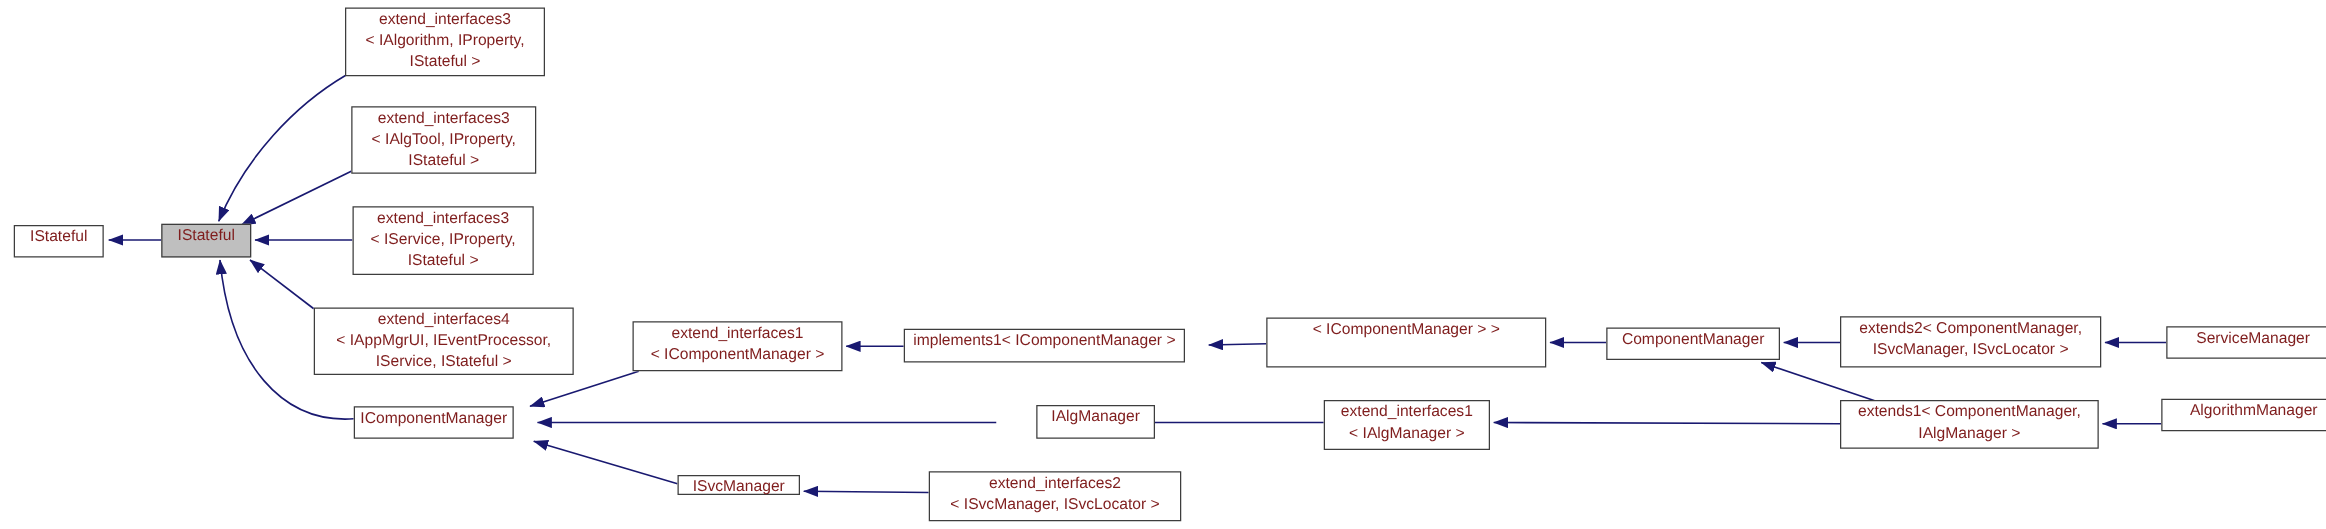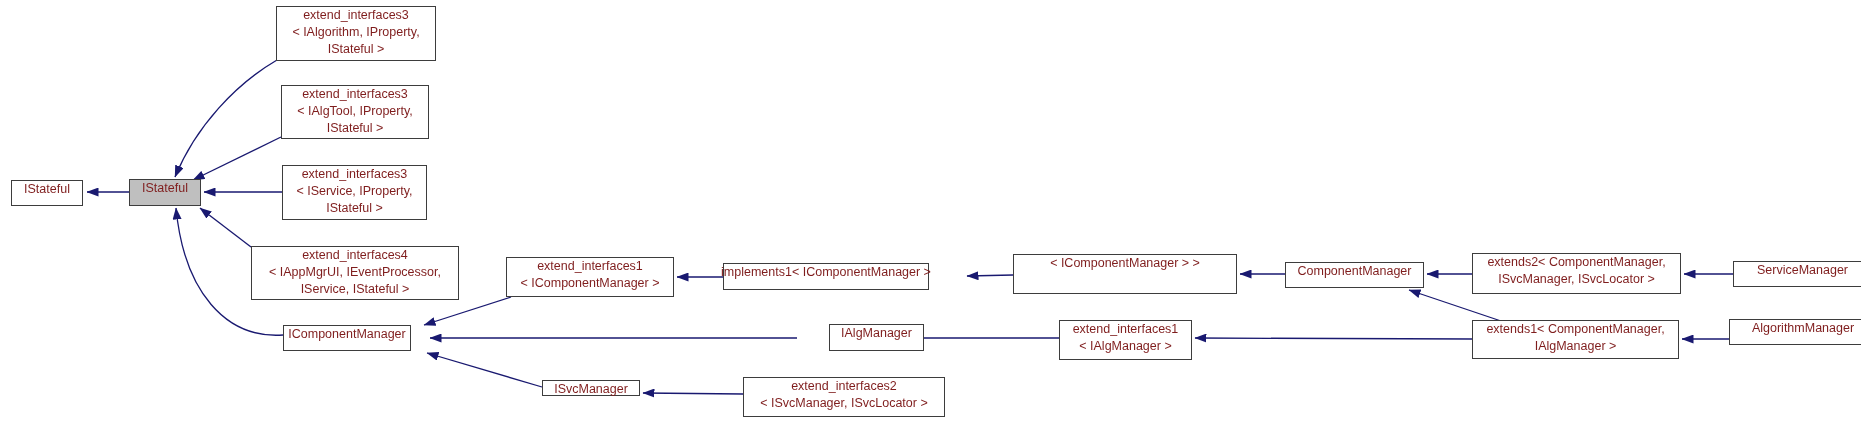--- a/index.html
+++ b/index.html
@@ -85,21 +85,21 @@
 
   <div class="node" style="left:283px;top:325px;width:128px;height:26px">
     <span>IComponentManager</span>
   </div>
 
   <div class="node" style="left:506px;top:257px;width:168px;height:40px">
     <span>extend_interfaces1</span>
     <span>&lt; IComponentManager &gt;</span>
   </div>
 
-  <div class="node" style="left:723px;top:263px;width:206px;height:27px">
+  <div class="node" style="left:723px;top:263px;width:225px;height:27px">
     <span>implements1&lt; IComponentManager &gt;</span>
   </div>
 
   <div class="node" style="left:1013px;top:254px;width:224px;height:40px">
     <span>&lt; IComponentManager &gt; &gt;</span>
   </div>
 
   <div class="node" style="left:1285px;top:262px;width:139px;height:26px">
     <span>ComponentManager</span>
   </div>

